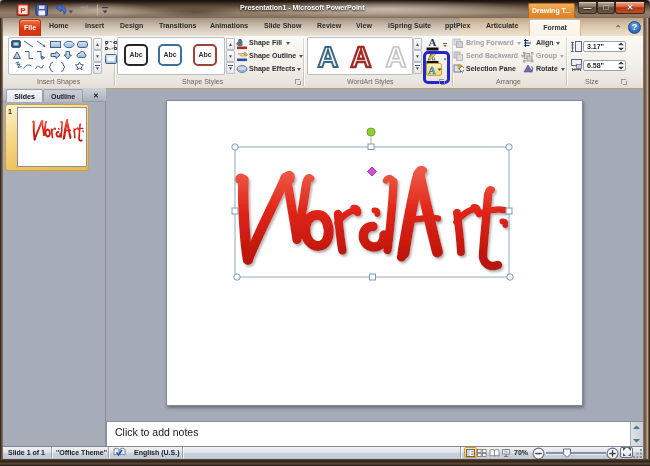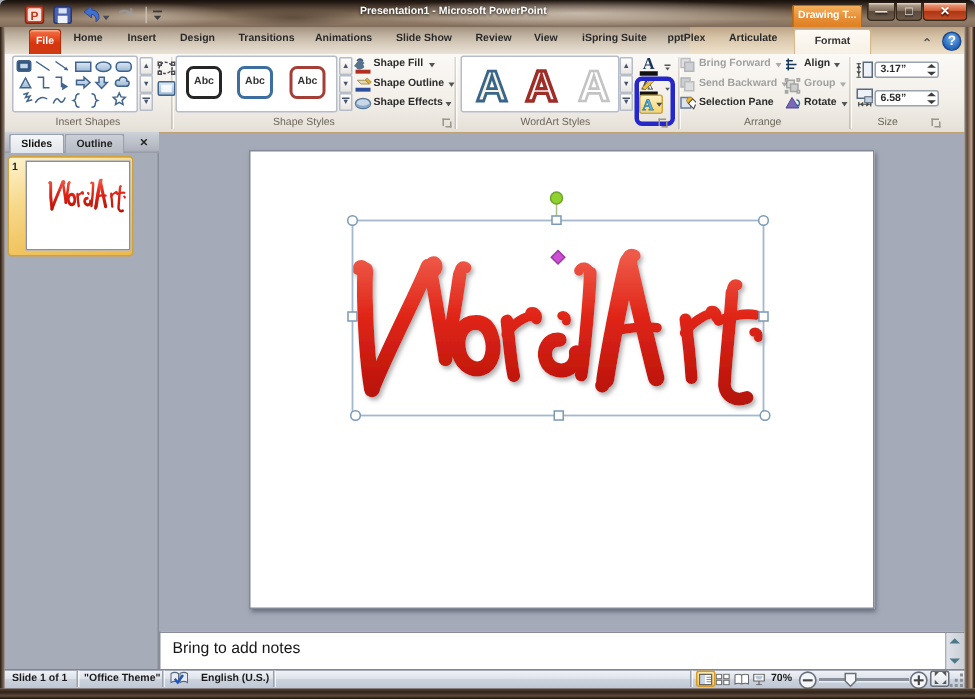--- a/index.html
+++ b/index.html
@@ -373,21 +373,21 @@
   <circle cx="344" cy="177" r="3.2" fill="#fff" stroke="#7a99b8"></circle>
   <rect x="66" y="108" width="6" height="6" fill="#fff" stroke="#7a99b8"></rect>
   <rect x="340" y="108" width="6" height="6" fill="#fff" stroke="#7a99b8"></rect>
   <rect x="203.5" y="174" width="6" height="6" fill="#fff" stroke="#7a99b8"></rect>
 </svg>
 
 <svg class="abs" style="left:32px;top:119px;" width="54" height="23" viewBox="68 66 286 106" preserveAspectRatio="none">
   <use href="#waword" stroke="#c8251a"></use>
 </svg>
 
-<div class="abs" id="notes">Bring to add notes</div>
+<div class="abs" id="notes">Click to add notes</div>
 <div class="abs" id="notesbar"></div>
 <svg class="abs" style="left:631px;top:423px;" width="11" height="22" viewBox="0 0 11 22">
   <path d="M2 6 L5.5 2.5 9 6 z" fill="#4a7a8a"></path>
   <path d="M2 16 L5.5 19.5 9 16 z" fill="#4a7a8a"></path>
 </svg>
 <div class="abs" id="statusbar"></div>
 <span class="stext" style="left:8px;">Slide 1 of 1</span>
 <div class="ssep" style="left:51px;"></div>
 <span class="stext" style="left:56px;">"Office Theme"</span>
 <div class="ssep" style="left:108px;"></div>

